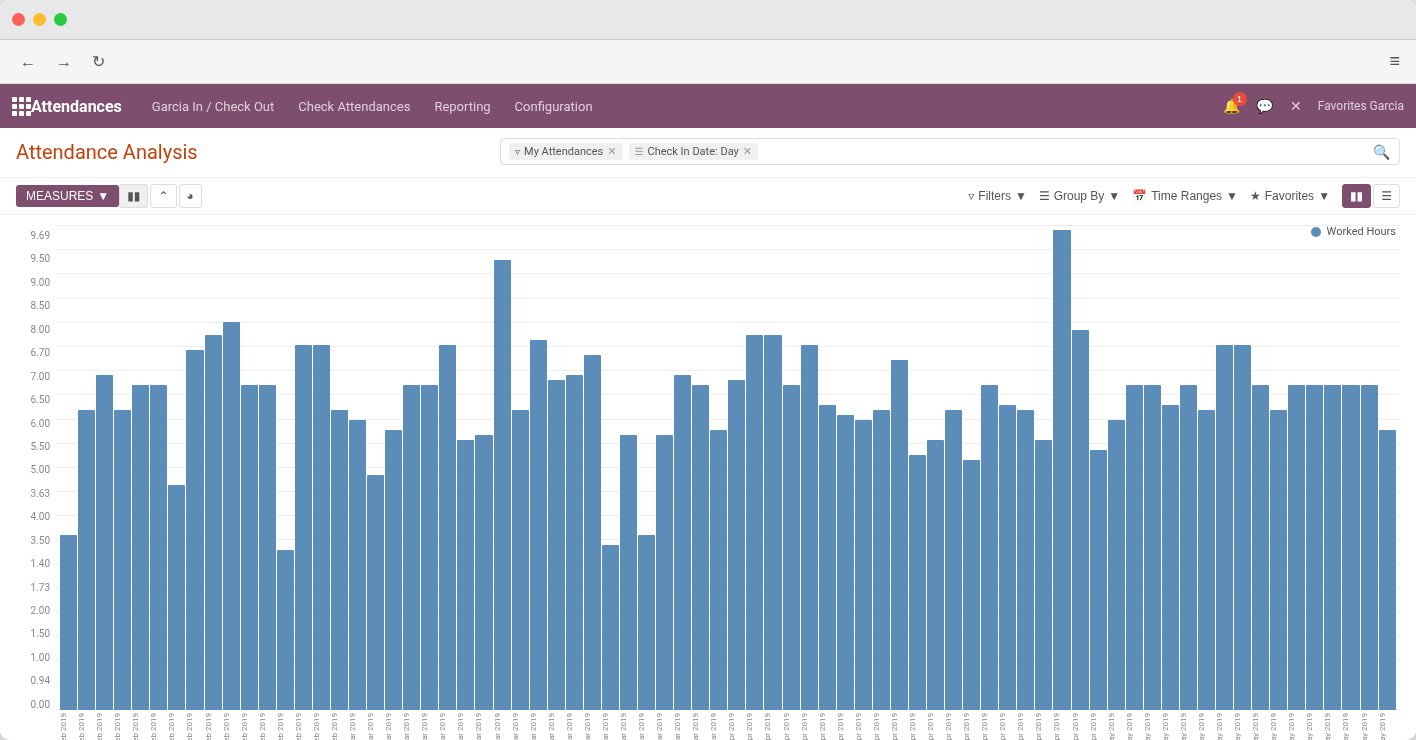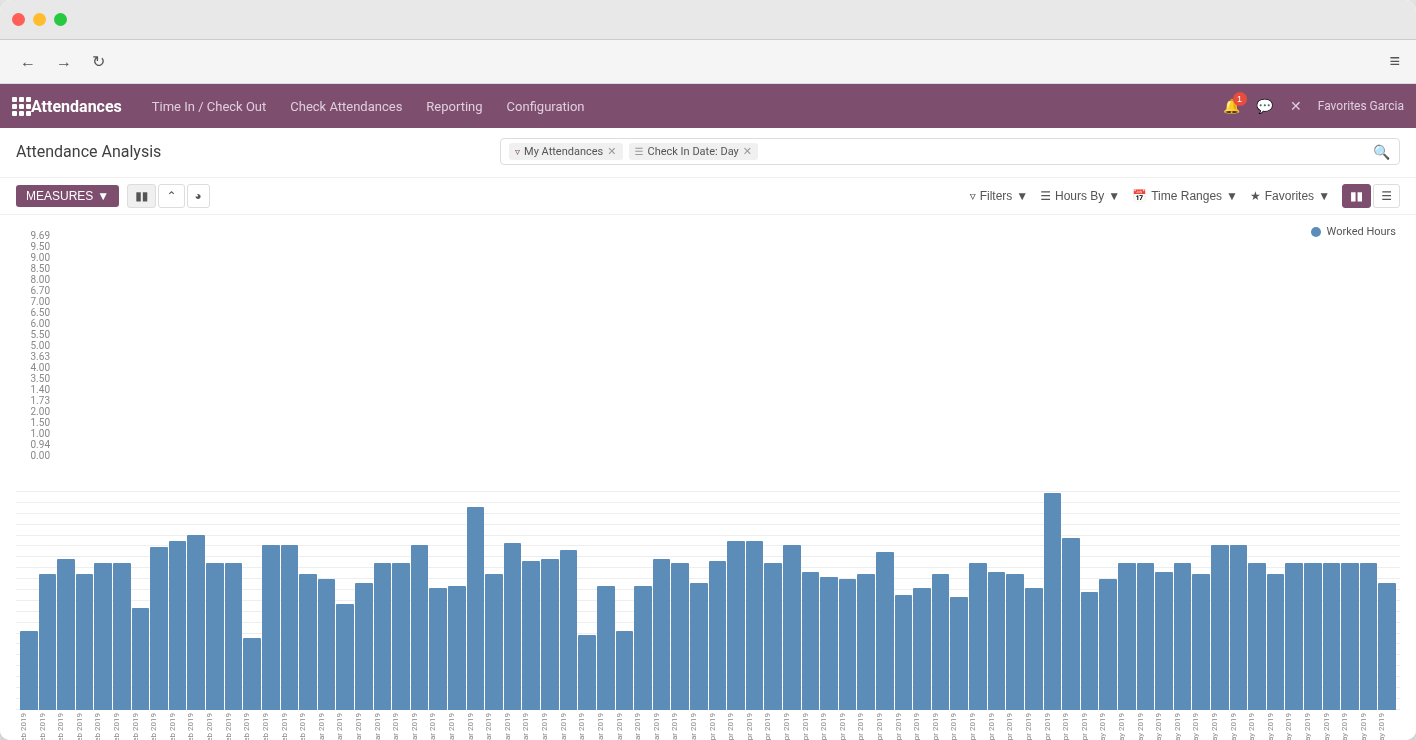--- a/index.html
+++ b/index.html
@@ -28,47 +28,47 @@
     .nav-link { color: #e0cedd; padding: 4px 10px; cursor: pointer; font-size: 13px; border-radius: 3px; }
     .navbar-right { margin-left: auto; display: flex; align-items: center; gap: 8px; color: #e0cedd; font-size: 13px; }
     .icon-btn { background: none; border: none; color: #e0cedd; cursor: pointer; font-size: 14px; padding: 4px; position: relative; }
     .badge { background: #e74c3c; color: #fff; font-size: 9px; border-radius: 50%; width: 14px; height: 14px; display: flex; align-items: center; justify-content: center; position: absolute; top: -2px; right: -2px; }
 
     
     .content { background: #fff; flex: 1; display: flex; flex-direction: column; overflow: hidden; }
 
     
     .page-header { padding: 10px 16px 6px; border-bottom: 1px solid #eee; }
-    .page-title { font-size: 16px; color: #404040; }
+    .page-title { font-size: 20px; color: #c2410c; }
     .search-filters { display: flex; align-items: center; gap: 6px; border: 1px solid #ddd; border-radius: 4px; padding: 4px 8px; flex: 1; max-width: 900px; }
     .filter-tag { display: flex; align-items: center; gap: 4px; background: #f0f0f0; border-radius: 3px; padding: 2px 6px; font-size: 11px; color: #555; }
     .filter-tag .funnel { color: #7d4e6e; font-size: 10px; }
     .filter-tag .remove { cursor: pointer; color: #999; font-size: 11px; }
     .filter-tag .eq { color: #999; font-size: 10px; }
     .search-input { border: none; outline: none; flex: 1; font-size: 13px; color: #333; }
     .search-icon-btn { background: none; border: none; color: #999; cursor: pointer; font-size: 14px; margin-left: auto; }
 
     
-    .toolbar { display: flex; align-items: center; padding: 6px 16px; border-bottom: 1px solid #eee; gap: 8px; }
+    .toolbar { display: flex; align-items: center; padding: 6px 16px; border-bottom: 1px solid #eee; }
     .measures-btn { background: #7d4e6e; color: #fff; border: none; border-radius: 3px; padding: 4px 10px; font-size: 12px; cursor: pointer; display: flex; align-items: center; gap: 4px; }
     .view-btns { display: flex; gap: 2px; }
     .view-btn { background: none; border: 1px solid #ddd; border-radius: 3px; padding: 4px 7px; cursor: pointer; color: #555; font-size: 12px; }
     .view-btn.active { background: #f0f0f0; }
     .right-toolbar { margin-left: auto; display: flex; align-items: center; gap: 12px; }
     .toolbar-btn { background: none; border: none; color: #555; cursor: pointer; font-size: 12px; display: flex; align-items: center; gap: 4px; }
     .view-mode-btns { display: flex; gap: 2px; }
     .view-mode-btn { background: none; border: 1px solid #ddd; border-radius: 3px; padding: 4px 7px; cursor: pointer; color: #555; font-size: 12px; }
     .view-mode-btn.active { background: #7d4e6e; color: #fff; border-color: #7d4e6e; }
 
     
     .chart-area { flex: 1; padding: 10px 16px 0; display: flex; flex-direction: column; overflow: hidden; position: relative; }
     .chart-legend { position: absolute; top: 10px; right: 20px; display: flex; align-items: center; gap: 6px; font-size: 11px; color: #555; }
     .legend-dot { width: 10px; height: 10px; border-radius: 50%; background: #5b8db8; }
 
-    .chart-container { flex: 1; display: flex; flex-direction: column; overflow: hidden; }
+    .chart-container { flex: 1; display: flex; flex-direction: row; overflow: hidden; }
     .y-axis { width: 40px; display: flex; flex-direction: column; justify-content: space-between; padding-bottom: 30px; padding-top: 5px; }
     .y-label { font-size: 10px; color: #888; text-align: right; padding-right: 6px; }
     .chart-body { flex: 1; display: flex; flex-direction: column; }
     .bars-area { flex: 1; position: relative; }
     .grid-lines { position: absolute; top: 0; left: 0; right: 0; bottom: 0; display: flex; flex-direction: column; justify-content: space-between; }
     .grid-line { width: 100%; height: 1px; background: #eee; }
     .bars-row { position: absolute; bottom: 0; left: 0; right: 0; top: 0; display: flex; align-items: flex-end; gap: 1px; padding: 0 4px; }
     .bar { flex: 1; background: #5b8db8; border-radius: 1px 1px 0 0; min-width: 8px; }
     .x-axis { height: 30px; display: flex; align-items: flex-start; padding-top: 3px; gap: 1px; padding: 3px 4px 0; overflow: hidden; }
     .x-label { flex: 1; font-size: 8px; color: #888; text-align: center; writing-mode: vertical-rl; transform: rotate(180deg); white-space: nowrap; min-width: 8px; line-height: 1; }
@@ -102,21 +102,21 @@
         <div class="grid-dot"></div>
         <div class="grid-dot"></div>
       <div class="grid-dot"></div>
         <div class="grid-dot"></div>
         <div class="grid-dot"></div>
     </div>
     <div class="navbar-brand">
       <span>Attendances</span>
     </div>
     <div class="nav-links">
-      <div class="nav-link">Time In / Check Out</div>
+      <div class="nav-link">Garcia In / Check Out</div>
       <div class="nav-link">Check Attendances</div>
       <div class="nav-link">Reporting</div>
       <div class="nav-link">Configuration</div>
     </div>
     <div class="navbar-right">
       <button class="icon-btn">
         🔔
         <span class="badge">1</span>
       </button>
       <button class="icon-btn">💬</button>
@@ -158,21 +158,21 @@
         <button class="view-btn">◕</button>
       </div>
       <div class="right-toolbar">
         <button class="toolbar-btn">
           <span>▿</span>
           <span>Filters</span>
           <span>▼</span>
         </button>
         <button class="toolbar-btn">
           <span>☰</span>
-          <span>Hours By</span>
+          <span>Group By</span>
           <span>▼</span>
         </button>
         <button class="toolbar-btn">
           <span>📅</span>
           <span>Time Ranges</span>
           <span>▼</span>
         </button>
         <button class="toolbar-btn">
           <span>★</span>
           <span>Favorites</span>

